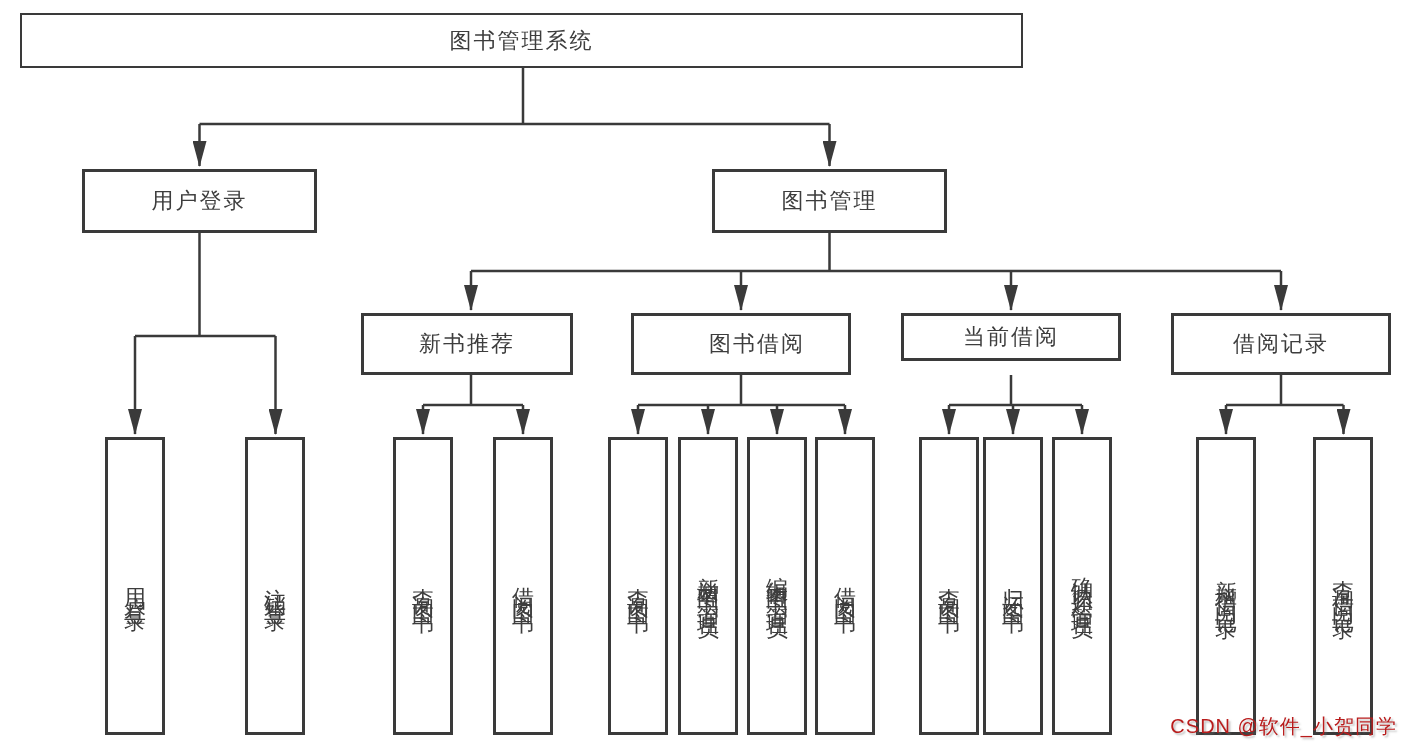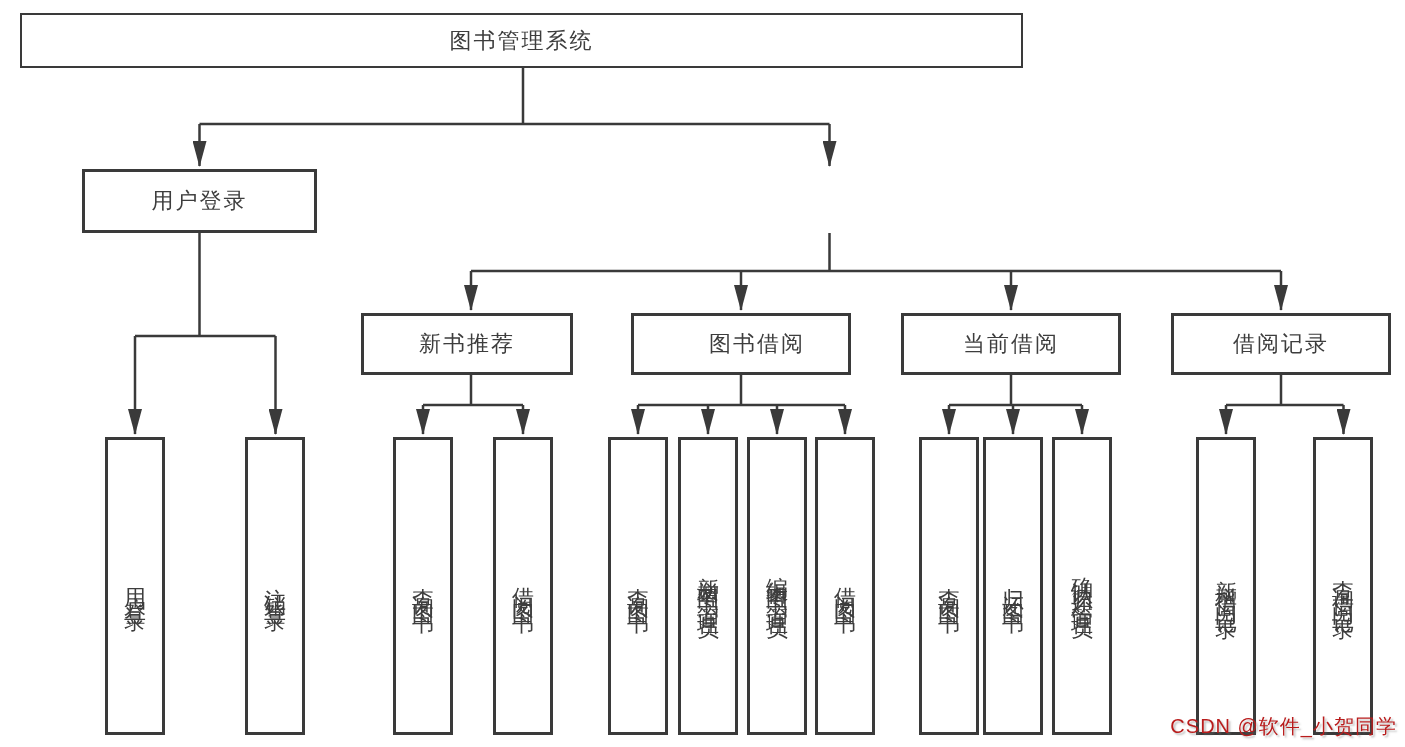--- a/index.html
+++ b/index.html
@@ -93,28 +93,31 @@
     </g>
   </svg>
 
   <div class="node root" style="left:20px;top:13px;width:1003px;height:55px;">
     <span class="hlabel">图书管理系统</span>
   </div>
 
   <div class="node" style="left:82px;top:169px;width:235px;height:64px;">
     <span class="hlabel">用户登录</span>
   </div>
+  <div class="node" style="left:712px;top:169px;width:235px;height:64px;">
+    <span class="hlabel">图书管理</span>
+  </div>
 
   <div class="node" style="left:361px;top:313px;width:212px;height:62px;">
     <span class="hlabel">新书推荐</span>
   </div>
   <div class="node" style="left:631px;top:313px;width:220px;height:62px;padding-left:32px;">
     <span class="hlabel">图书借阅</span>
   </div>
-  <div class="node" style="left:901px;top:313px;width:220px;height:62px;font-family:Liberation Serif, serif;">
+  <div class="node" style="left:901px;top:313px;width:220px;height:48px;font-family:Liberation Serif, serif;">
     <span class="hlabel">当前借阅</span>
   </div>
   <div class="node" style="left:1171px;top:313px;width:220px;height:62px;">
     <span class="hlabel">借阅记录</span>
   </div>
 
   <div class="node" style="left:105px;top:437px;width:60px;height:298px;">
     <span class="vlabel">用户登录</span>
   </div>
   <div class="node" style="left:245px;top:437px;width:60px;height:298px;">

